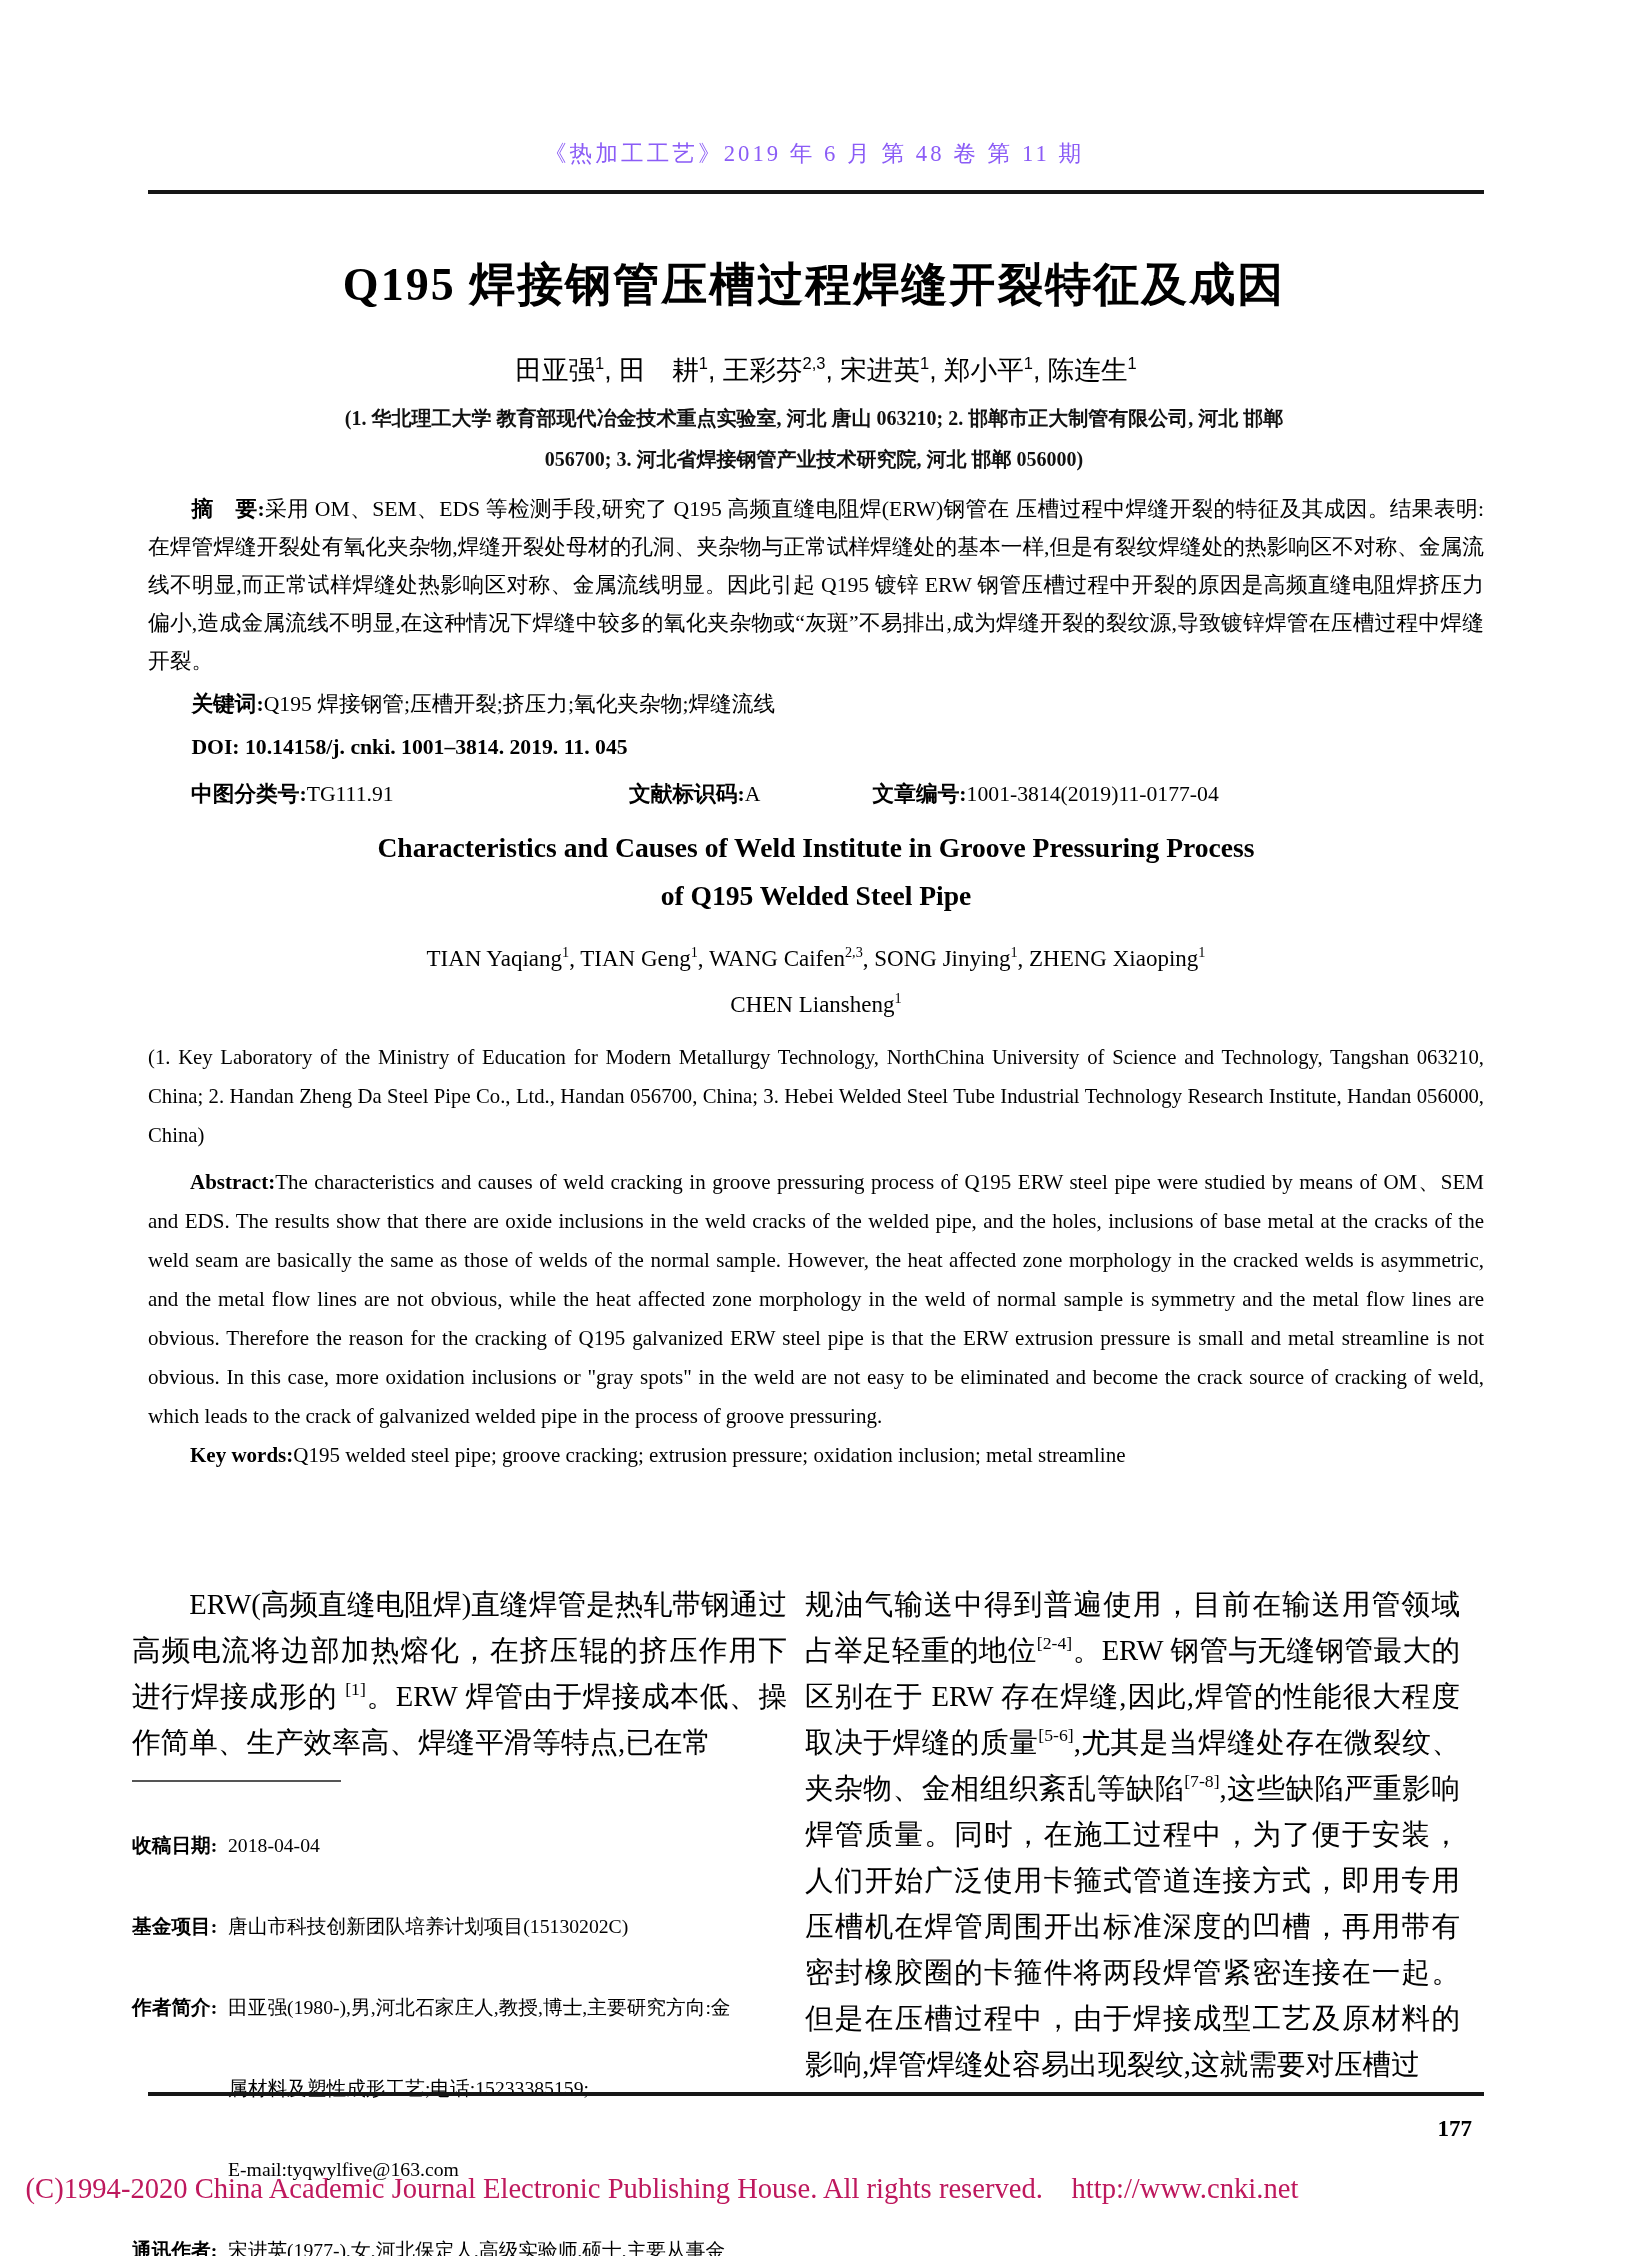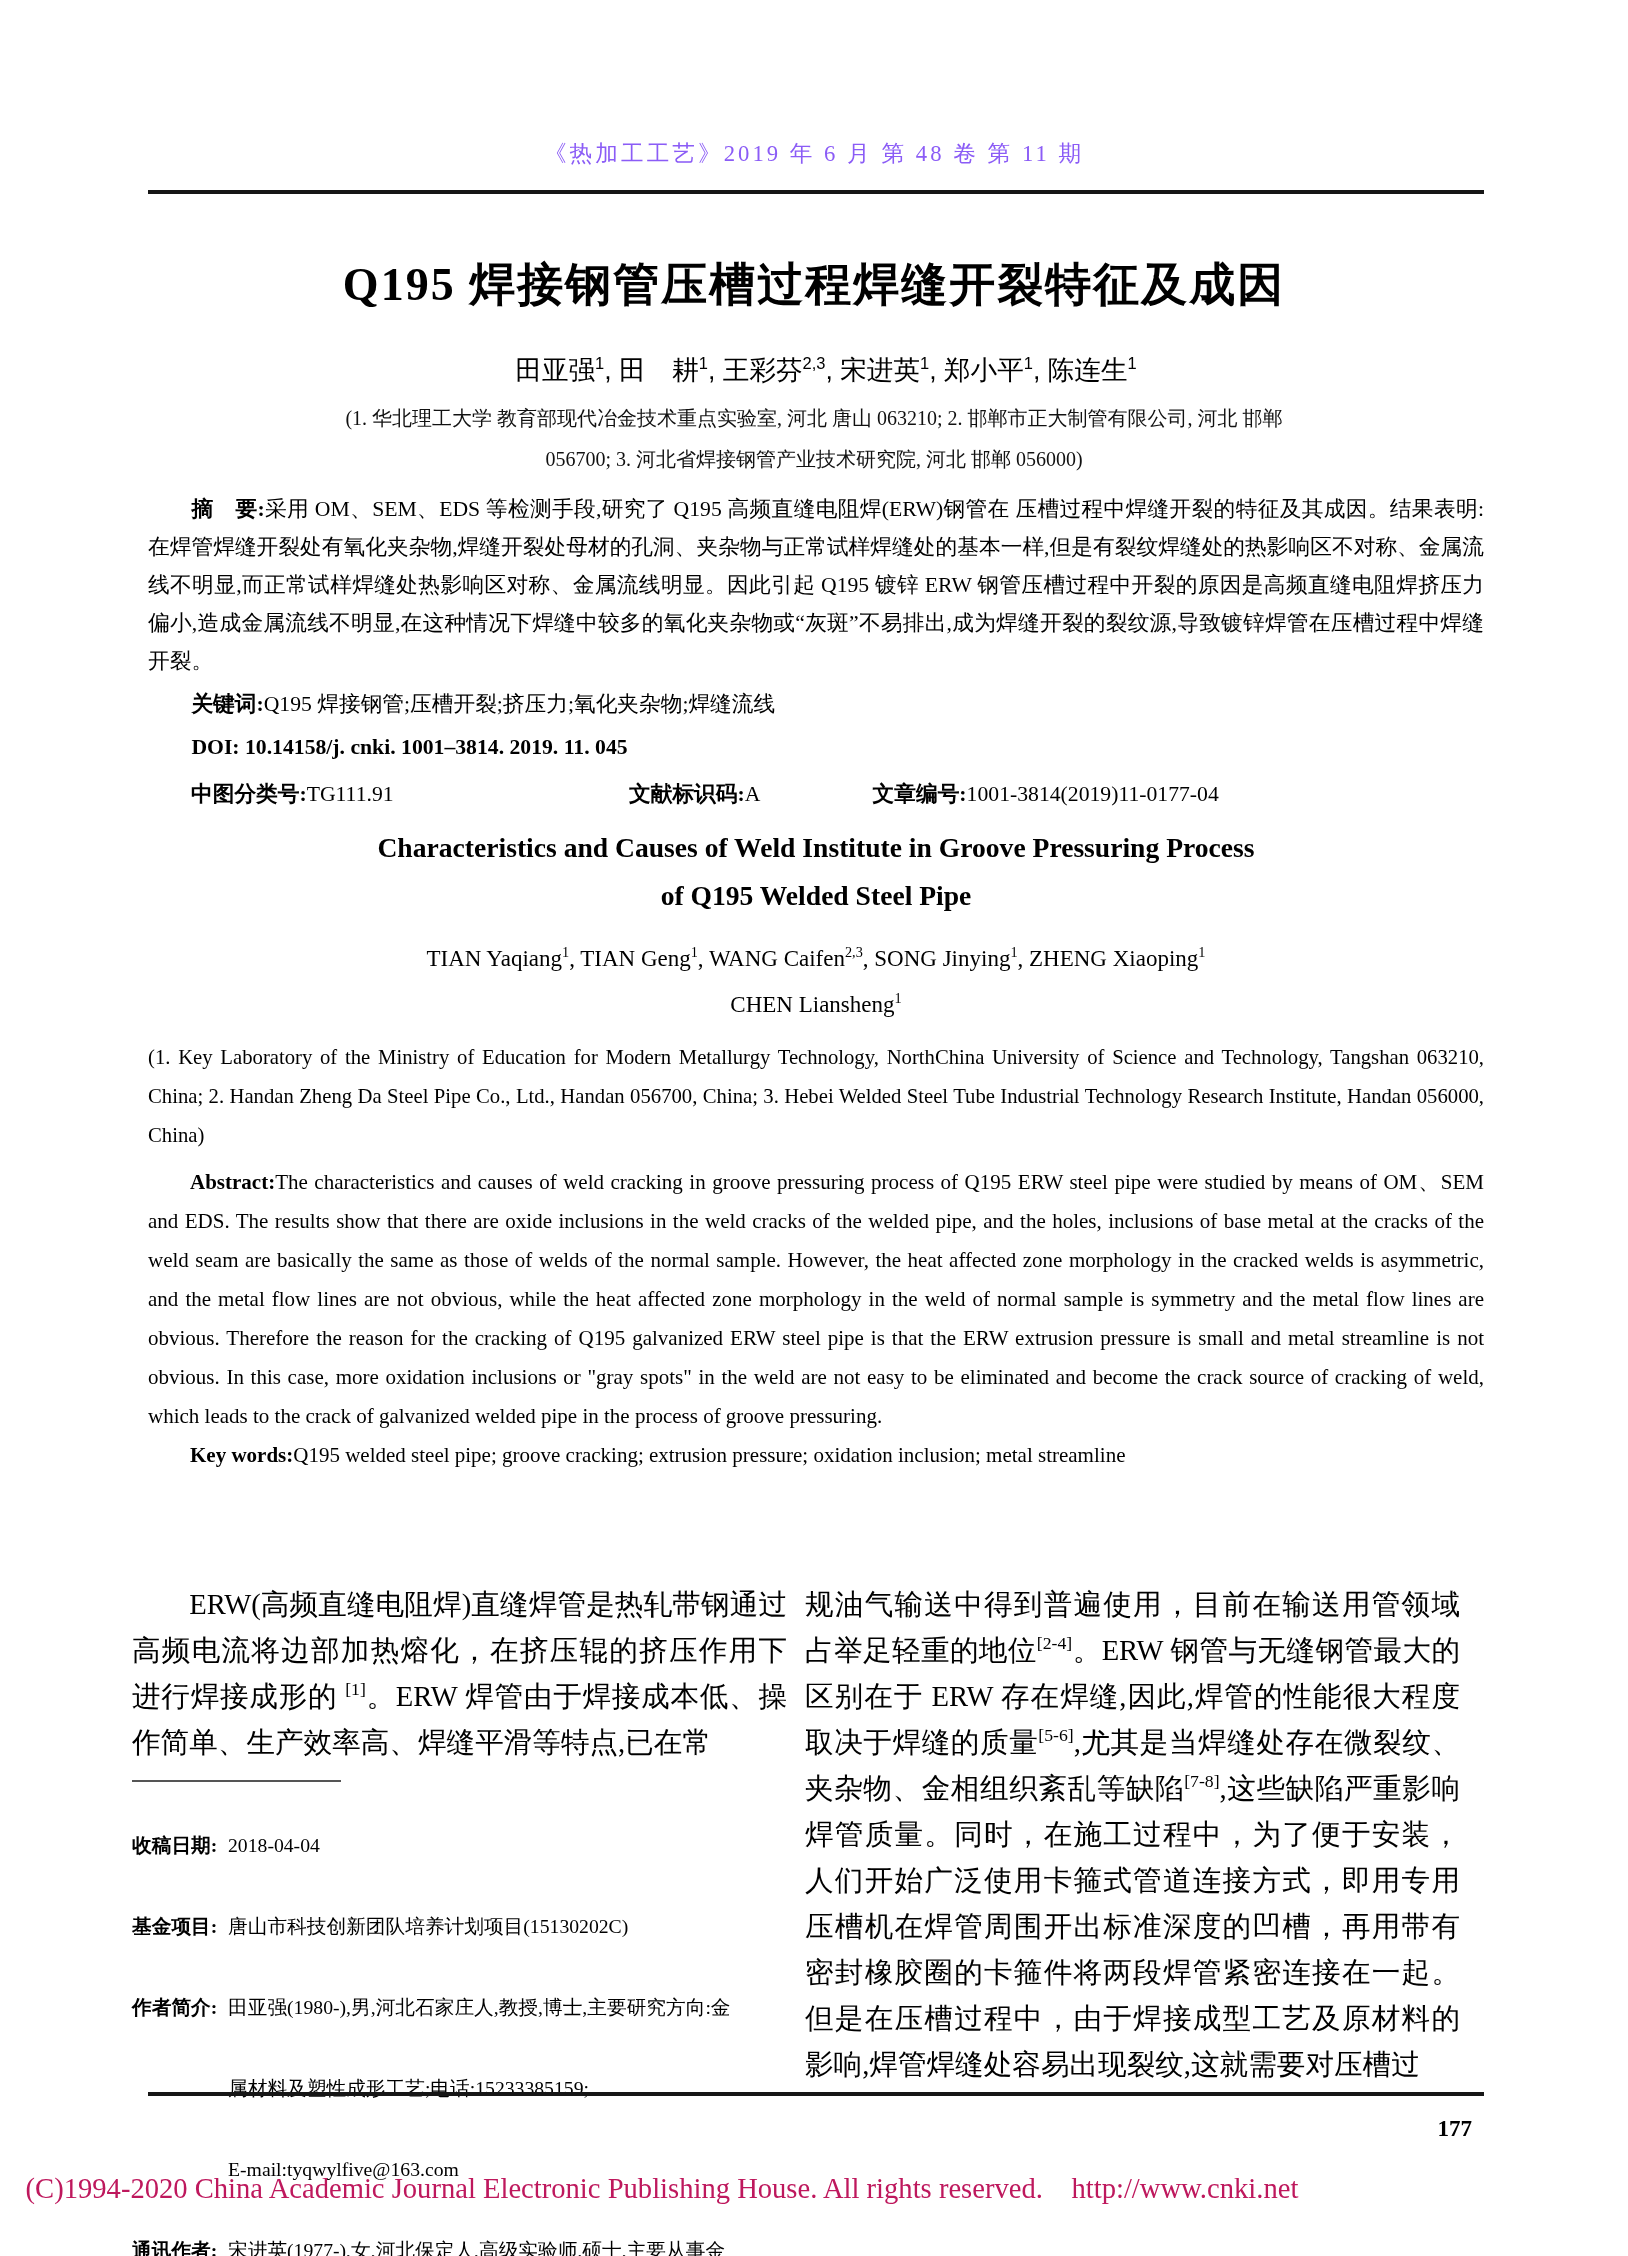--- a/index.html
+++ b/index.html
@@ -21,21 +21,21 @@
   .title-zh{
     position:absolute;top:254px;left:0;width:100%;margin:0;text-align:center;
     font-size:46px;font-weight:bold;letter-spacing:2px;
   }
   .authors-zh{
     position:absolute;top:352px;left:0;width:100%;text-align:center;
     font-size:26.6px;font-family:"Liberation Sans","DejaVu Sans",sans-serif;padding-left:12px;
   }
   .affil-zh{
     position:absolute;top:398px;left:0;width:100%;text-align:center;
-    font-size:20px;line-height:41px;color:#111;
+    font-size:20px;line-height:41px;color:#111;font-weight:bold;
   }
   .zh-meta{
     position:absolute;top:490px;left:148px;width:1336px;
     font-size:21.7px;line-height:38px;text-align:justify;
   }
   .zh-meta p{margin:0;text-indent:2em;}
   .zh-meta .keywords-zh{margin-top:4.9px;}
   .zh-meta .doi-line{margin-top:4.9px;}
   .meta-row{margin-top:8.9px;padding-left:43px;font-size:21.7px;white-space:nowrap;}
   .meta-row .sep2{margin-left:230px;}

